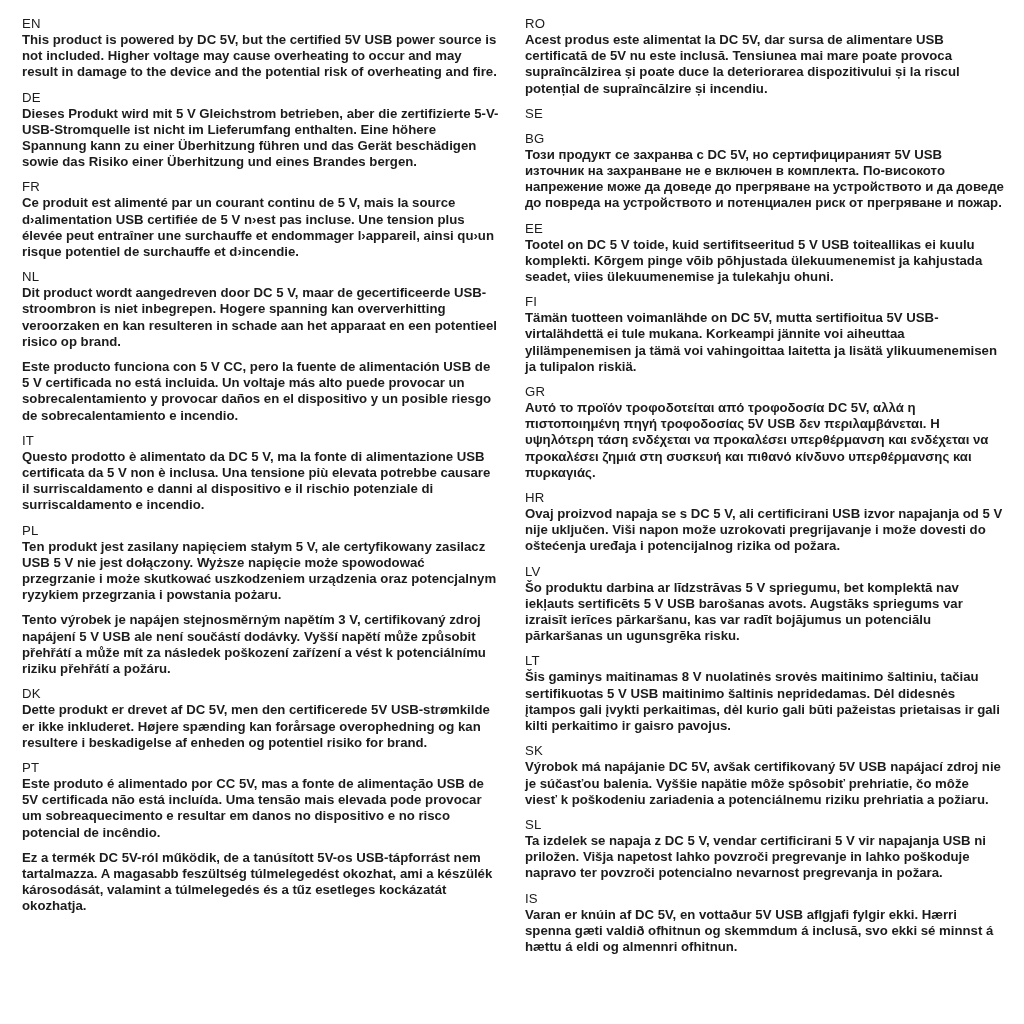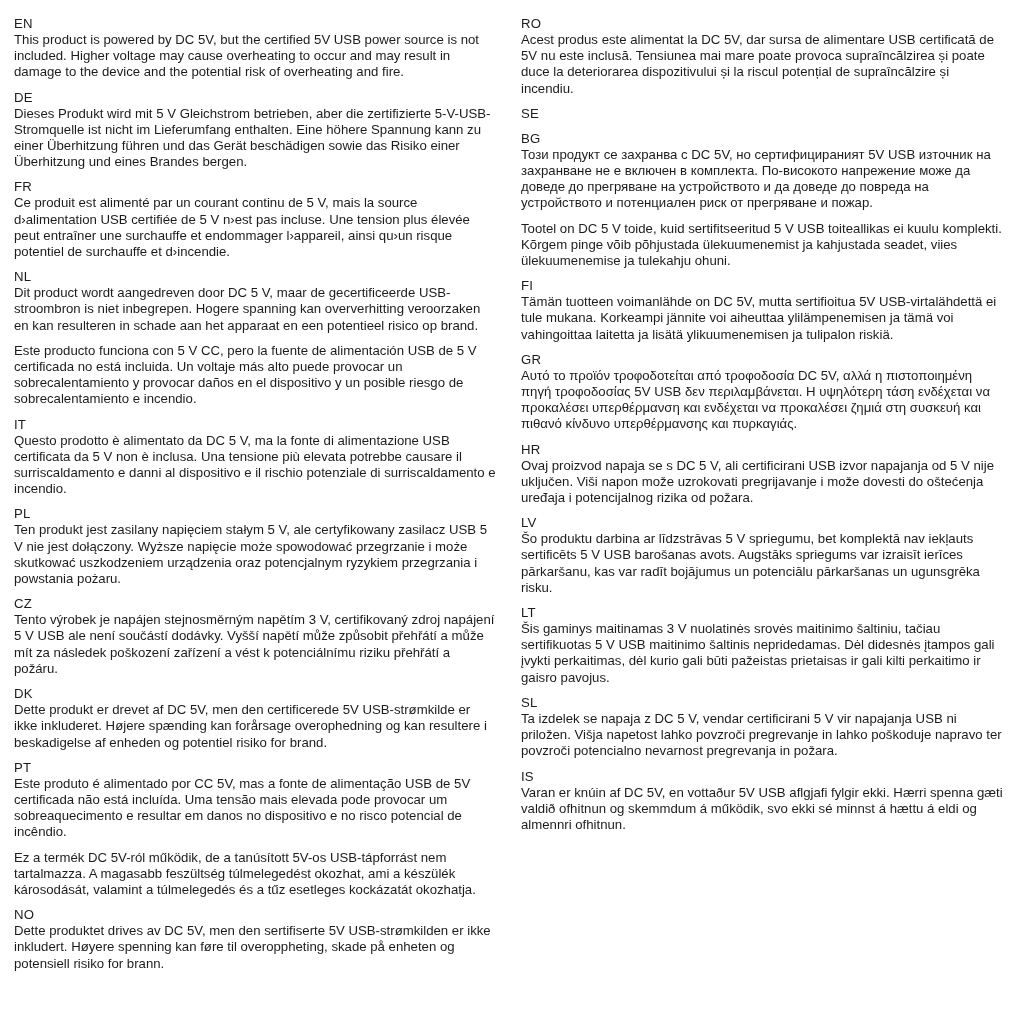--- a/index.html
+++ b/index.html
@@ -7,41 +7,41 @@
     width: 1024px;
     height: 1024px;
     background: #ffffff;
     font-family: "Liberation Sans", sans-serif;
     color: #1c1c1c;
     overflow: hidden;
   }
   .page {
     width: 1024px;
     height: 1024px;
-    padding: 16px 20px 10px 14px;
+    padding: 16px 20px 10px 22px;
     display: flex;
     gap: 24px;
   }
   .column {
     flex: 1 1 0;
     min-width: 0;
   }
   .section {
     margin-bottom: 9px;
   }
   .lang-code {
     font-size: 13.2px;
     line-height: 16px;
     font-weight: 400;
     letter-spacing: 0.2px;
   }
   .lang-text {
     font-size: 13.2px;
     line-height: 16.2px;
-    font-weight: 400;
+    font-weight: 700;
   }
 </style>
 </head>
 <body>
 
 <div class="page">
 
   <div class="column">
 
     <div class="section">
@@ -72,62 +72,58 @@
       <div class="lang-code">IT</div>
       <div class="lang-text">Questo prodotto è alimentato da DC 5 V, ma la fonte di alimentazione USB certificata da 5 V non è inclusa. Una tensione più elevata potrebbe causare il surriscaldamento e danni al dispositivo e il rischio potenziale di surriscaldamento e incendio.</div>
     </div>
 
     <div class="section">
       <div class="lang-code">PL</div>
       <div class="lang-text">Ten produkt jest zasilany napięciem stałym 5 V, ale certyfikowany zasilacz USB 5 V nie jest dołączony. Wyższe napięcie może spowodować przegrzanie i może skutkować uszkodzeniem urządzenia oraz potencjalnym ryzykiem przegrzania i powstania pożaru.</div>
     </div>
 
     <div class="section">
-      <div class="lang-code">CZ</div>
       <div class="lang-text">Tento výrobek je napájen stejnosměrným napětím 3 V, certifikovaný zdroj napájení 5 V USB ale není součástí dodávky. Vyšší napětí může způsobit přehřátí a může mít za následek poškození zařízení a vést k potenciálnímu riziku přehřátí a požáru.</div>
     </div>
 
     <div class="section">
       <div class="lang-code">DK</div>
       <div class="lang-text">Dette produkt er drevet af DC 5V, men den certificerede 5V USB-strømkilde er ikke inkluderet. Højere spænding kan forårsage overophedning og kan resultere i beskadigelse af enheden og potentiel risiko for brand.</div>
     </div>
 
     <div class="section">
       <div class="lang-code">PT</div>
       <div class="lang-text">Este produto é alimentado por CC 5V, mas a fonte de alimentação USB de 5V certificada não está incluída. Uma tensão mais elevada pode provocar um sobreaquecimento e resultar em danos no dispositivo e no risco potencial de incêndio.</div>
     </div>
 
     <div class="section">
       <div class="lang-text">Ez a termék DC 5V-ról működik, de a tanúsított 5V-os USB-tápforrást nem tartalmazza. A magasabb feszültség túlmelegedést okozhat, ami a készülék károsodását, valamint a túlmelegedés és a tűz esetleges kockázatát okozhatja.</div>
     </div>
 
-    <div class="section">
-      <div class="lang-code">NO</div>
-      <div class="lang-text">Dette produktet drives av DC 5V, men den sertifiserte 5V USB-strømkilden er ikke inkludert. Høyere spenning kan føre til overoppheting, skade på enheten og potensiell risiko for brann.</div>
-    </div>
 
   </div>
 
   <div class="column">
 
     <div class="section">
       <div class="lang-code">RO</div>
       <div class="lang-text">Acest produs este alimentat la DC 5V, dar sursa de alimentare USB certificată de 5V nu este inclusă. Tensiunea mai mare poate provoca supraîncălzirea și poate duce la deteriorarea dispozitivului și la riscul potențial de supraîncălzire și incendiu.</div>
     </div>
 
     <div class="section">
       <div class="lang-code">SE</div>
     </div>
 
     <div class="section">
       <div class="lang-code">BG</div>
       <div class="lang-text">Този продукт се захранва с DC 5V, но сертифицираният 5V USB източник на захранване не е включен в комплекта. По-високото напрежение може да доведе до прегряване на устройството и да доведе до повреда на устройството и потенциален риск от прегряване и пожар.</div>
     </div>
 
     <div class="section">
+      <div class="lang-code">EE</div>
       <div class="lang-text">Tootel on DC 5 V toide, kuid sertifitseeritud 5 V USB toiteallikas ei kuulu komplekti. Kõrgem pinge võib põhjustada ülekuumenemist ja kahjustada seadet, viies ülekuumenemise ja tulekahju ohuni.</div>
     </div>
 
     <div class="section">
       <div class="lang-code">FI</div>
       <div class="lang-text">Tämän tuotteen voimanlähde on DC 5V, mutta sertifioitua 5V USB-virtalähdettä ei tule mukana. Korkeampi jännite voi aiheuttaa ylilämpenemisen ja tämä voi vahingoittaa laitetta ja lisätä ylikuumenemisen ja tulipalon riskiä.</div>
     </div>
 
     <div class="section">
       <div class="lang-code">GR</div>
@@ -139,29 +135,33 @@
       <div class="lang-text">Ovaj proizvod napaja se s DC 5 V, ali certificirani USB izvor napajanja od 5 V nije uključen. Viši napon može uzrokovati pregrijavanje i može dovesti do oštećenja uređaja i potencijalnog rizika od požara.</div>
     </div>
 
     <div class="section">
       <div class="lang-code">LV</div>
       <div class="lang-text">Šo produktu darbina ar līdzstrāvas 5 V spriegumu, bet komplektā nav iekļauts sertificēts 5 V USB barošanas avots. Augstāks spriegums var izraisīt ierīces pārkaršanu, kas var radīt bojājumus un potenciālu pārkaršanas un ugunsgrēka risku.</div>
     </div>
 
     <div class="section">
       <div class="lang-code">LT</div>
-      <div class="lang-text">Šis gaminys maitinamas 3 V nuolatinės srovės maitinimo šaltiniu, tačiau sertifikuotas 5 V USB maitinimo šaltinis nepridedamas. Dėl didesnės įtampos gali įvykti perkaitimas, dėl kurio gali būti pažeistas prietaisas ir gali kilti perkaitimo ir gaisro pavojus.</div>
+      <div class="lang-text">Šis gaminys maitinamas 8 V nuolatinės srovės maitinimo šaltiniu, tačiau sertifikuotas 5 V USB maitinimo šaltinis nepridedamas. Dėl didesnės įtampos gali įvykti perkaitimas, dėl kurio gali būti pažeistas prietaisas ir gali kilti perkaitimo ir gaisro pavojus.</div>
     </div>
 
+    <div class="section">
+      <div class="lang-code">SK</div>
+      <div class="lang-text">Výrobok má napájanie DC 5V, avšak certifikovaný 5V USB napájací zdroj nie je súčasťou balenia. Vyššie napätie môže spôsobiť prehriatie, čo môže viesť k poškodeniu zariadenia a potenciálnemu riziku prehriatia a požiaru.</div>
+    </div>
 
     <div class="section">
       <div class="lang-code">SL</div>
       <div class="lang-text">Ta izdelek se napaja z DC 5 V, vendar certificirani 5 V vir napajanja USB ni priložen. Višja napetost lahko povzroči pregrevanje in lahko poškoduje napravo ter povzroči potencialno nevarnost pregrevanja in požara.</div>
     </div>
 
     <div class="section">
       <div class="lang-code">IS</div>
-      <div class="lang-text">Varan er knúin af DC 5V, en vottaður 5V USB aflgjafi fylgir ekki. Hærri spenna gæti valdið ofhitnun og skemmdum á működik, svo ekki sé minnst á hættu á eldi og almennri ofhitnun.</div>
+      <div class="lang-text">Varan er knúin af DC 5V, en vottaður 5V USB aflgjafi fylgir ekki. Hærri spenna gæti valdið ofhitnun og skemmdum á inclusă, svo ekki sé minnst á hættu á eldi og almennri ofhitnun.</div>
     </div>
 
   </div>
 
 </div>
 
 </body></html>

